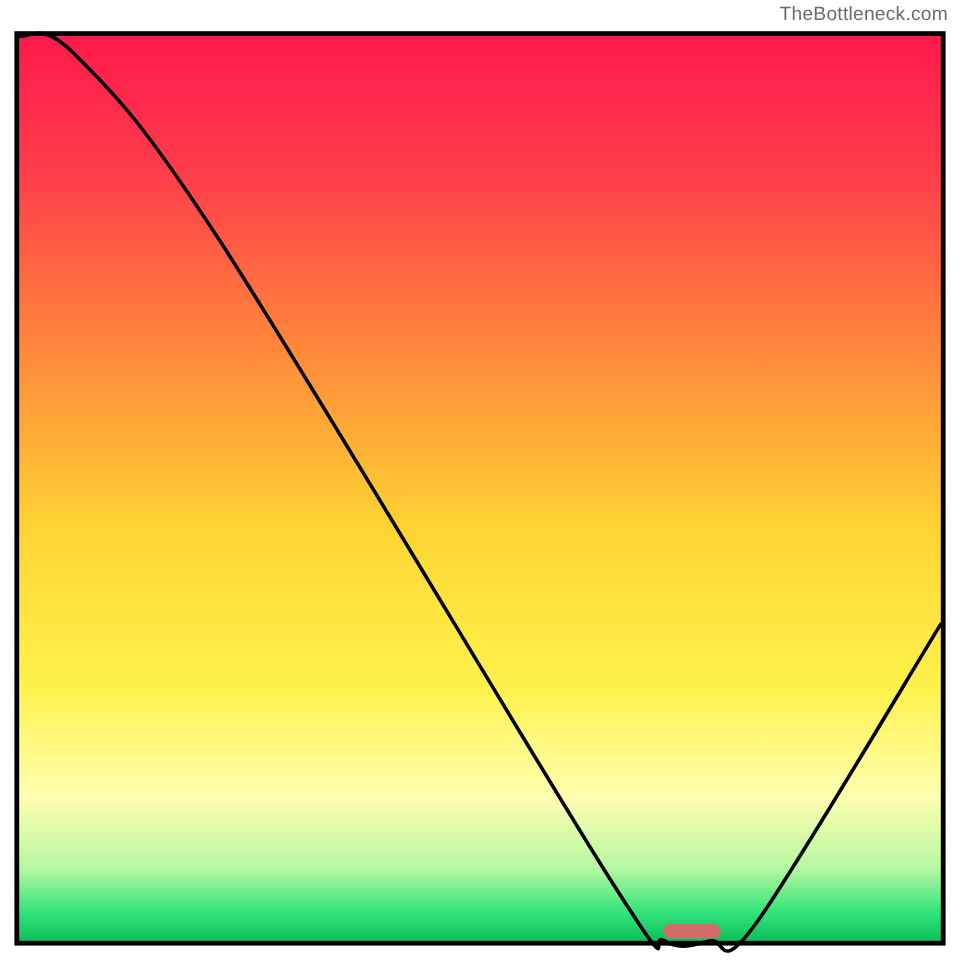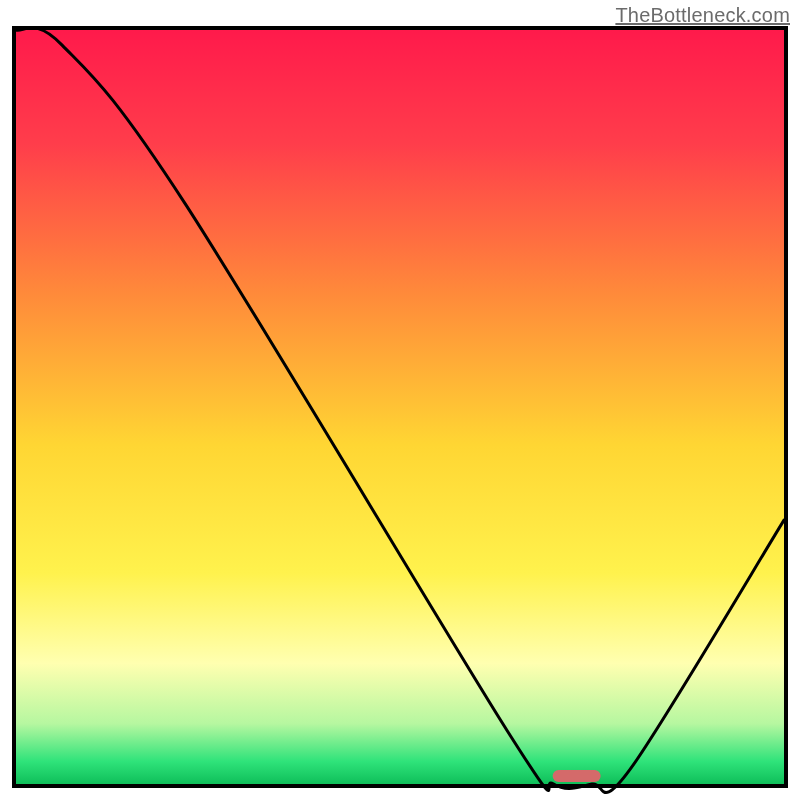--- a/index.html
+++ b/index.html
@@ -15,25 +15,24 @@
     width: 800px;
     height: 800px;
   }
   svg {
     display: block;
   }
   .watermark {
     position: absolute;
     top: 4px;
     right: 10px;
-    font-size: 20px;
+    font-size: 16px;
     color: #6b6b6b;
     font-weight: 500;
     letter-spacing: 0.2px;
-    text-decoration: underline;
   }
 </style>
 </head>
 <body>
 
 <div class="chart-container">
   <div class="watermark">TheBottleneck.com</div>
   <svg id="chart-svg" width="800" height="800" viewBox="0 0 800 800">
     <defs>
       <linearGradient id="bg-grad" x1="0" y1="0" x2="0" y2="1">

